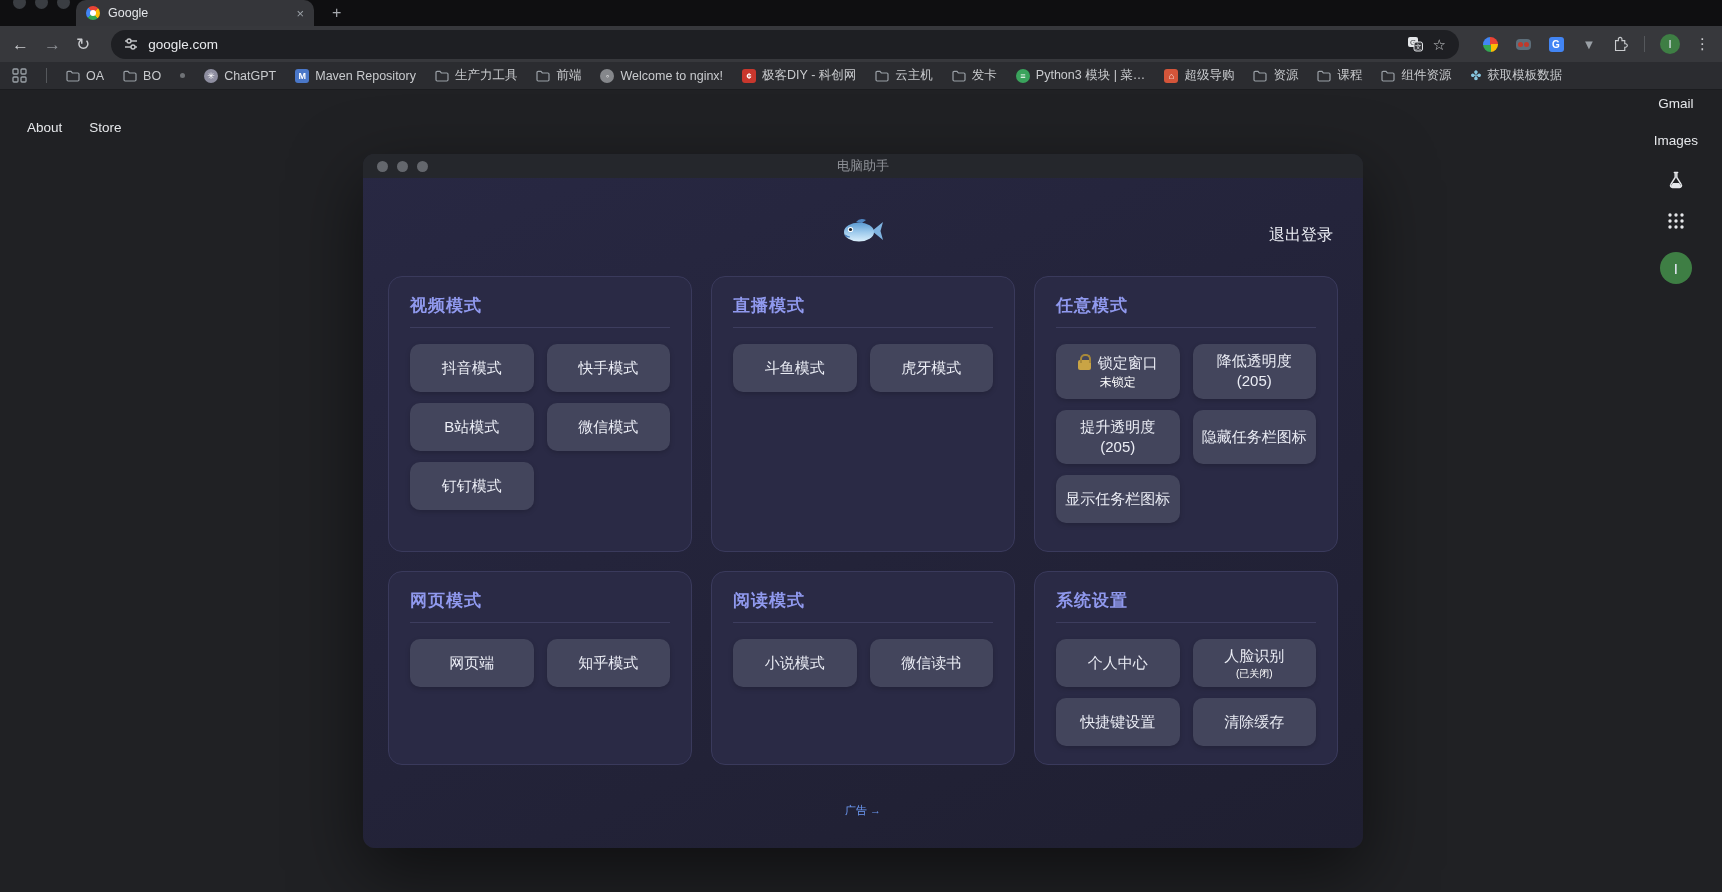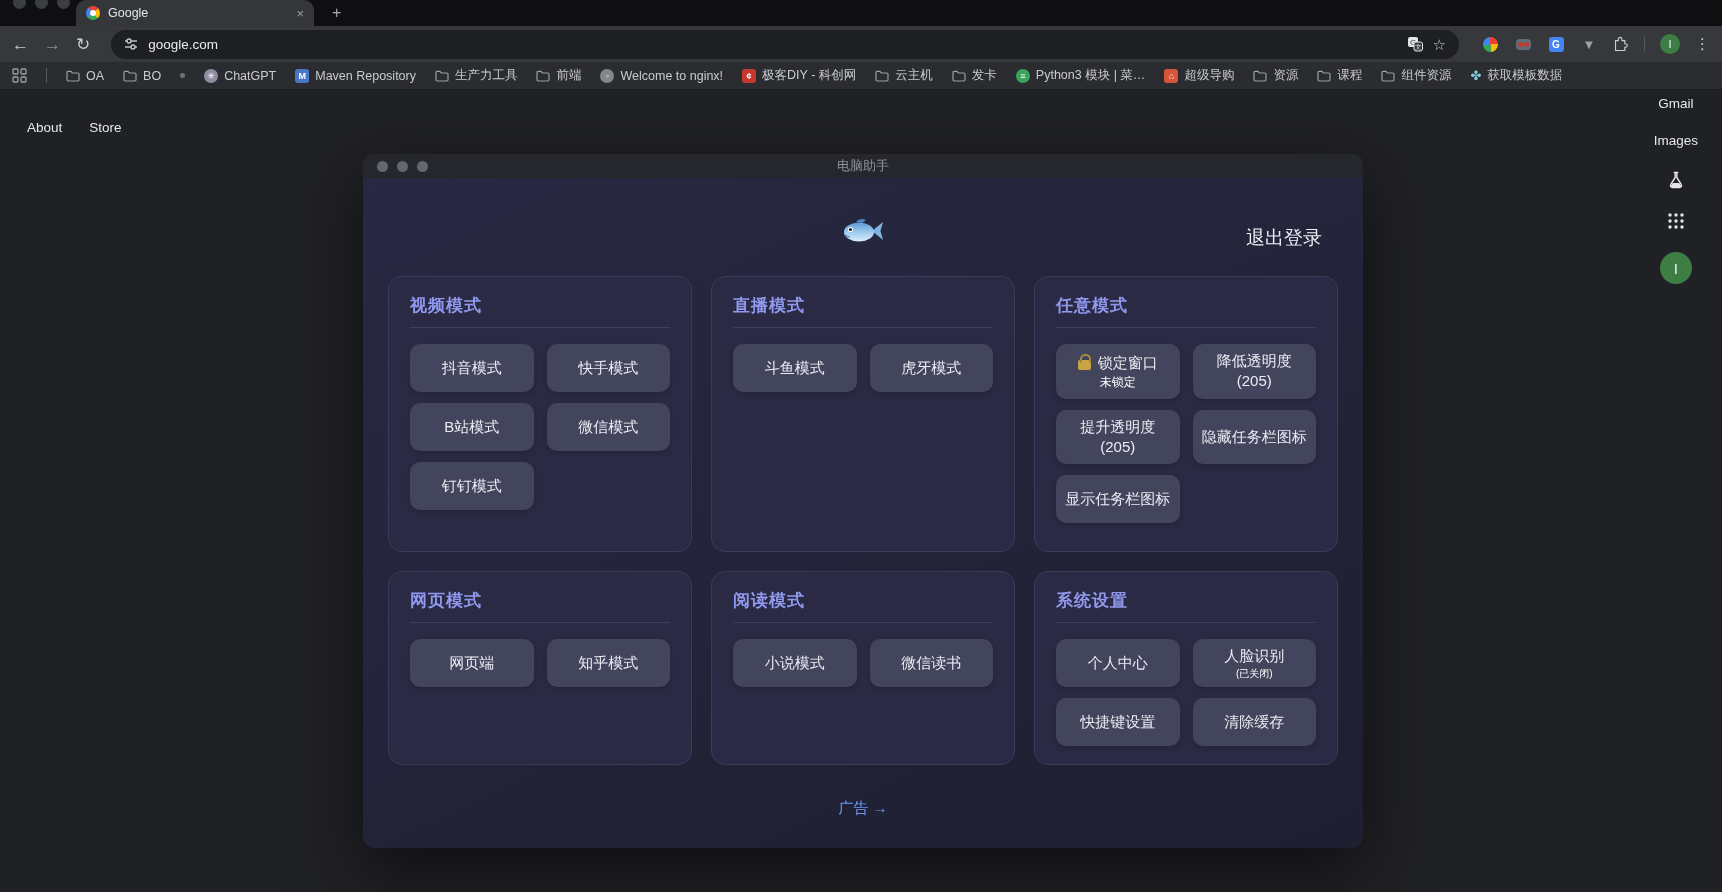--- a/index.html
+++ b/index.html
@@ -75,21 +75,21 @@
 
   
   .assistant { position:absolute; left:363px; top:154px; width:1000px; height:694px;
     border-radius:12px; box-shadow:0 24px 70px rgba(0,0,0,.55);
     background:linear-gradient(155deg,#282843 0%,#232339 55%,#1f1f31 100%); }
   .titlebar { height:24px; background:#25272c; border-radius:11px 11px 0 0; position:relative;
     display:flex; align-items:center; justify-content:center; color:#8f9298; font-size:13px; }
   .tb-dots { position:absolute; left:14px; top:7px; display:flex; gap:9px; }
   .tb-dots i { width:11px; height:11px; border-radius:50%; background:#64676d; }
   .win-content { position:relative; height:670px; padding:0 25px; }
-  .logout { position:absolute; top:47px; right:41px; color:#eef0f6; font-size:19px; cursor:pointer; }
+  .logout { position:absolute; top:47px; right:30px; color:#eef0f6; font-size:16px; cursor:pointer; }
   .fish-wrap { display:flex; justify-content:center; padding-top:38px; height:70px; }
 
   .panels { margin-top:28px; display:grid; grid-template-columns:304px 304px 304px;
     grid-template-rows:276px 194px; gap:19px; }
   .panel { background:#2a2a45; border:1px solid #3a3a5c; border-radius:14px;
     padding:17px 21px; overflow:hidden; }
   .panel h3 { margin:0; font-size:17px; color:#9099ee; font-weight:bold; letter-spacing:1px; }
   .p-div { height:1px; background:#3d3d5e; margin:10px 0 16px; }
   .btn-grid { display:grid; grid-template-columns:1fr 1fr; gap:11px 13px; }
   .mode-btn { background:#43455c; border-radius:10px; min-height:48px; cursor:pointer;
@@ -97,21 +97,21 @@
     color:#eaecf4; font-size:15px; padding:7px 8px; box-shadow:0 2px 5px rgba(0,0,0,.18); }
   .btn-line { display:flex; align-items:center; gap:7px; line-height:1.35; }
   .btn-sub { font-size:12px; color:#ffffff; margin-top:2px; line-height:1.2; }
   .btn-sub.small { font-size:10px; }
   .lock-icon { position:relative; display:inline-block; width:13px; height:10px;
     background:#c9a445; border-radius:2px; margin-top:4px; }
   .lock-icon::before { content:""; position:absolute; left:2px; top:-6px; width:7px; height:7px;
     border:2px solid #a8893a; border-bottom:none; border-radius:5px 5px 0 0; }
 
   .ad-link { position:absolute; bottom:30px; left:0; right:0; text-align:center;
-    color:#6d9af5; font-size:15px; cursor:pointer; }
+    color:#6d9af5; font-size:11px; cursor:pointer; }
 
   svg { display:block; }
 </style>
 </head>
 <body>
 
 <div class="tabstrip">
   <div class="traffic">
     <i></i>
     <i></i>

